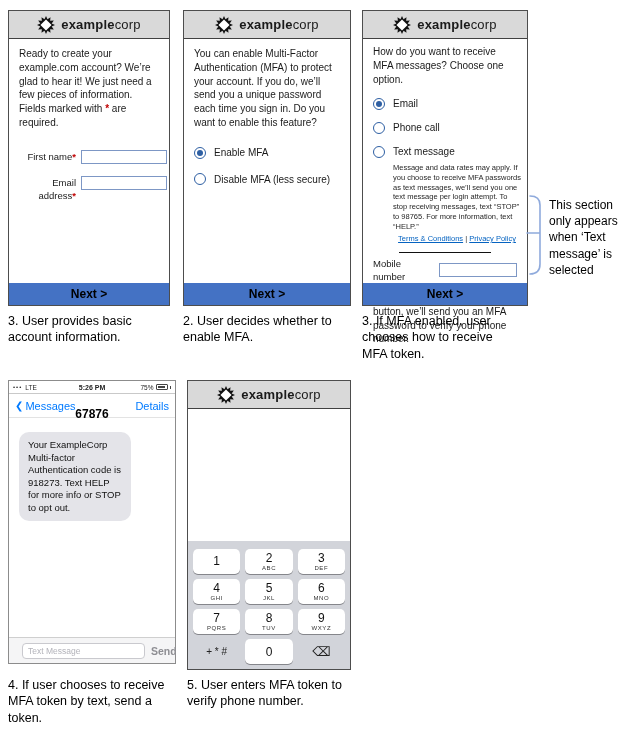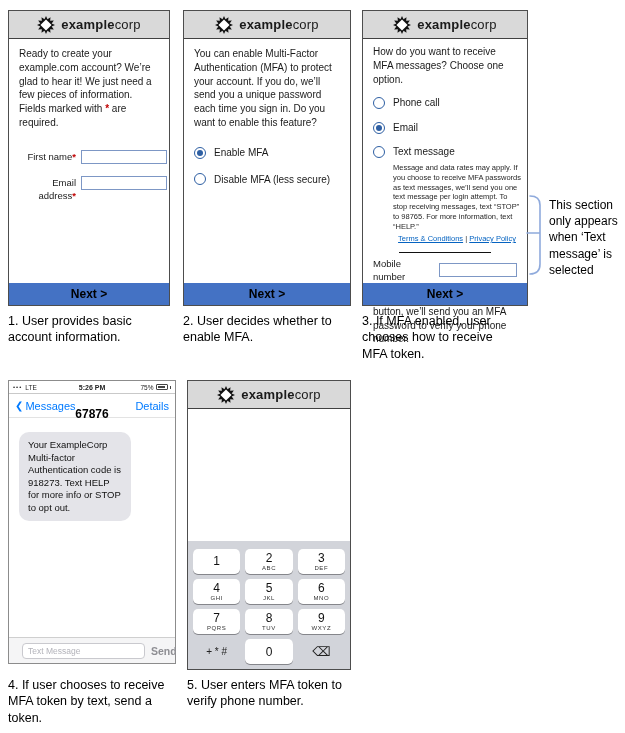--- a/index.html
+++ b/index.html
@@ -110,21 +110,21 @@
       <label><span>First name</span><span class="red-star">*</span></label>
       <input type="text" style="">
     </div>
     <div class="form-row">
       <label><span>Email address</span><span class="red-star">*</span></label>
       <input type="text" style="">
     </div>
   </div>
   <button class="next-btn">Next &gt;</button>
 </div>
-<p class="caption" style="left:8px; top:313px; width:150px;">1. User provides basic account information.</p>
+<p class="caption" style="left:8px; top:313px; width:150px;">3. User provides basic account information.</p>
 
 <div class="panel" style="left:183px; top:10px; width:168px; height:296px;">
   <div class="phone-header">
     <svg class="logo-icon" viewBox="0 0 20 20">
       <polygon fill="#111" points="20,10 16.3,11.7 18.7,15 14.6,14.6 15,18.7 11.7,16.3 10,20 8.3,16.3 5,18.7 5.4,14.6 1.3,15 3.7,11.7 0,10 3.7,8.3 1.3,5 5.4,5.4 5,1.3 8.3,3.7 10,0 11.7,3.7 15,1.3 14.6,5.4 18.7,5 16.3,8.3"></polygon>
       <polygon fill="#fff" points="10,3.8 16.2,10 10,16.2 3.8,10"></polygon>
     </svg>
     <span class="brand"><b>example</b><span>corp</span></span>
   </div>
   <div class="panel-body">
@@ -145,27 +145,27 @@
 <div class="panel" style="left:362px; top:10px; width:166px; height:296px;">
   <div class="phone-header">
     <svg class="logo-icon" viewBox="0 0 20 20">
       <polygon fill="#111" points="20,10 16.3,11.7 18.7,15 14.6,14.6 15,18.7 11.7,16.3 10,20 8.3,16.3 5,18.7 5.4,14.6 1.3,15 3.7,11.7 0,10 3.7,8.3 1.3,5 5.4,5.4 5,1.3 8.3,3.7 10,0 11.7,3.7 15,1.3 14.6,5.4 18.7,5 16.3,8.3"></polygon>
       <polygon fill="#fff" points="10,3.8 16.2,10 10,16.2 3.8,10"></polygon>
     </svg>
     <span class="brand"><b>example</b><span>corp</span></span>
   </div>
   <div class="panel-body" style="padding-top:6px;">
     <p>How do you want to receive MFA messages? Choose one option.</p>
+    <div class="radio-row" style="margin-top:11px;">
+      <span class="radio checked"></span>
+      <span class="radio-label">Email</span>
+    </div>
     <div class="radio-row" style="margin-top:10px;">
       <span class="radio"></span>
       <span class="radio-label">Phone call</span>
-    </div>
-    <div class="radio-row" style="margin-top:11px;">
-      <span class="radio checked"></span>
-      <span class="radio-label">Email</span>
     </div>
     <div class="radio-row" style="margin-top:10px;">
       <span class="radio"></span>
       <span class="radio-label">Text message</span>
     </div>
     <p class="fine-print">Message and data rates may apply. If you choose to receive MFA passwords as text messages, we’ll send you one text message per login attempt. To stop receiving messages, text “STOP” to 98765. For more information, text “HELP.”</p>
     <p class="links-row">
       <a>Terms &amp; Conditions</a>
       <span class="sep">|</span>
       <a>Privacy Policy</a>

